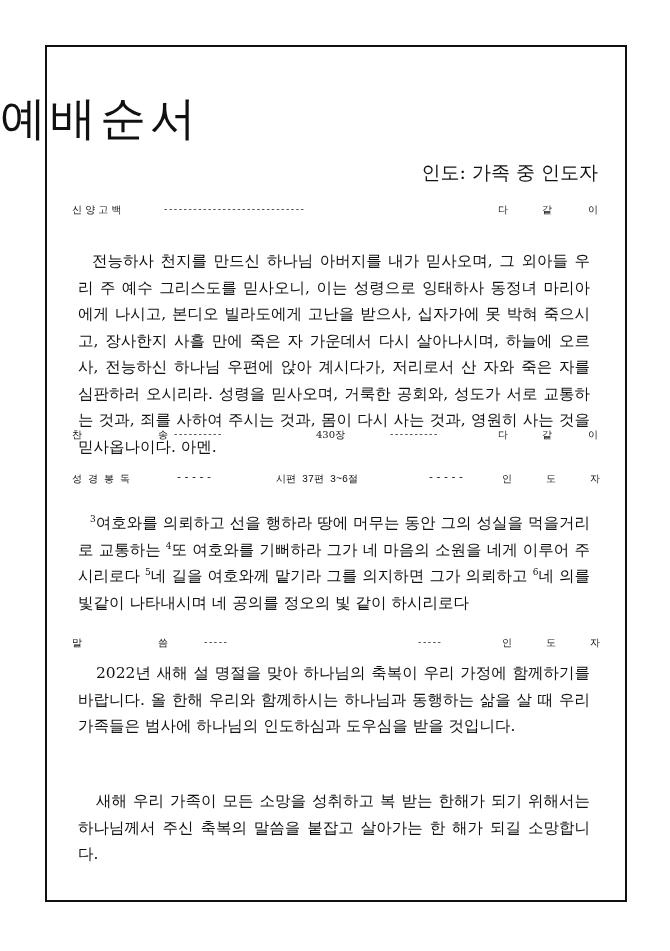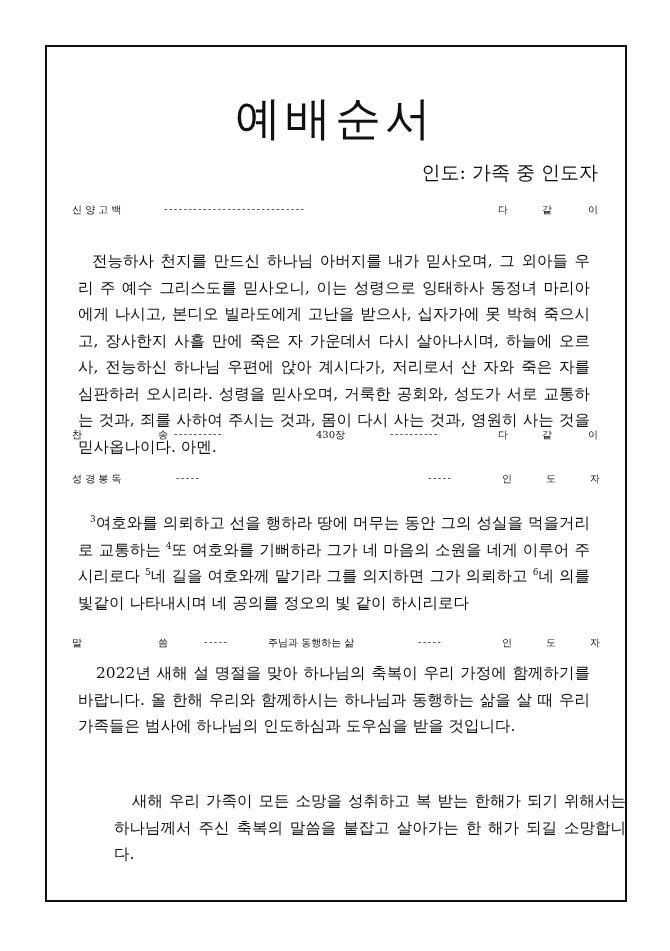--- a/index.html
+++ b/index.html
@@ -1,20 +1,20 @@
 <!DOCTYPE html>
 <html><head>
 <meta charset="utf-8">
 <style>
   html, body { margin:0; padding:0; background:#ffffff; }
   body { width:670px; height:951px; position:relative; overflow:hidden;
          font-family:"DejaVu Serif","Liberation Serif",serif; color:#111; }
   .frame { position:absolute; left:45px; top:45px; width:582px; height:857px;
            border:2px solid #111; box-sizing:border-box; }
-  .title { position:absolute; left:0; right:0; top:88px; text-align:center;
+  .title { position:absolute; left:0; right:0; top:88px; 
            font-size:46px; letter-spacing:4px; font-weight:normal; }
   .leader { position:absolute; right:72px; top:160px; font-size:19px; }
   .row { position:absolute; left:72px; right:72px; height:22px; font-size:10px; }
   .row span { position:absolute; top:0; white-space:pre; }
   .para { position:absolute; left:78px; width:512px; font-size:15.5px;
           line-height:26.5px; text-align:justify; text-align-last:left; margin:0; }
   .para.indent { text-indent:14px; }
   sup { font-size:9px; vertical-align:6px; line-height:0; }
 </style>
 </head>
@@ -38,34 +38,34 @@
   <span style="left:0;">찬</span>
   <span style="left:86px;">송</span>
   <span style="left:102px;letter-spacing:1.5px;">----------</span>
   <span style="left:244px;">430장</span>
   <span style="left:318px;letter-spacing:1.5px;">----------</span>
   <span style="left:426px;">다</span>
   <span style="left:470px;">같</span>
   <span style="left:516px;">이</span>
 </div>
 
-<div class="row" style="top:472px;">
+<div class="row" style="top:472px;font-family:Liberation Mono, monospace;">
   <span style="left:0;">성 경 봉 독</span>
   <span style="left:104px;letter-spacing:1.5px;">-----</span>
+  <span style="left:204px;">시편 37편 3~6절</span>
   <span style="left:356px;letter-spacing:1.5px;">-----</span>
   <span style="left:430px;">인</span>
   <span style="left:474px;">도</span>
   <span style="left:518px;">자</span>
 </div>
 <p class="para indent" style="top:510px;text-indent:12px;"><sup>3</sup><span>여호와를 의뢰하고 선을 행하라 땅에 머무는 동안 그의 성실을 먹을거리로 교통하는 </span><sup>4</sup><span>또 여호와를 기뻐하라 그가 네 마음의 소원을 네게 이루어 주시리로다 </span><sup>5</sup><span>네 길을 여호와께 맡기라 그를 의지하면 그가 의뢰하고 </span><sup>6</sup><span>네 의를 빛같이 나타내시며 네 공의를 정오의 빛 같이 하시리로다</span></p>
 
 <div class="row" style="top:636px;">
   <span style="left:0;">말</span>
   <span style="left:86px;">씀</span>
   <span style="left:132px;letter-spacing:1.5px;">-----</span>
-  <span style="left:196px;">주님과 동행하는 삶</span>
   <span style="left:346px;letter-spacing:1.5px;">-----</span>
   <span style="left:430px;">인</span>
   <span style="left:474px;">도</span>
   <span style="left:518px;">자</span>
 </div>
 <p class="para indent" style="top:660px;text-indent:18px;">2022년 새해 설 명절을 맞아 하나님의 축복이 우리 가정에 함께하기를 바랍니다. 올 한해 우리와 함께하시는 하나님과 동행하는 삶을 살 때 우리 가족들은 범사에 하나님의 인도하심과 도우심을 받을 것입니다.</p>
-<p class="para indent" style="top:788px;text-indent:18px;margin-left:36px;">새해 우리 가족이 모든 소망을 성취하고 복 받는 한해가 되기 위해서는 하나님께서 주신 축복의 말씀을 붙잡고 살아가는 한 해가 되길 소망합니다.</p>
+<p class="para indent" style="top:788px;text-indent:18px;">새해 우리 가족이 모든 소망을 성취하고 복 받는 한해가 되기 위해서는 하나님께서 주신 축복의 말씀을 붙잡고 살아가는 한 해가 되길 소망합니다.</p>
 
 </body></html>

